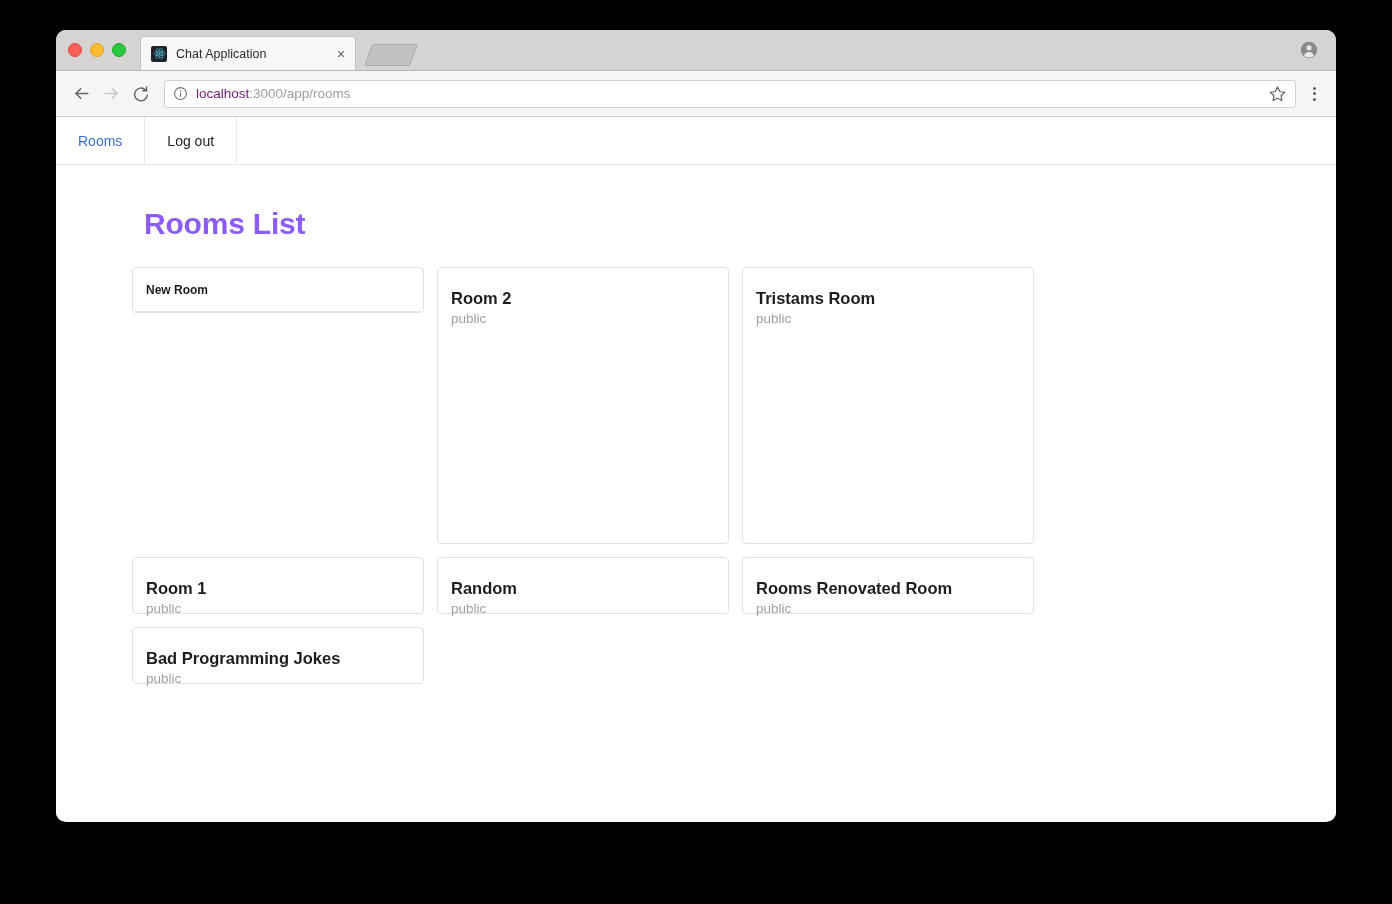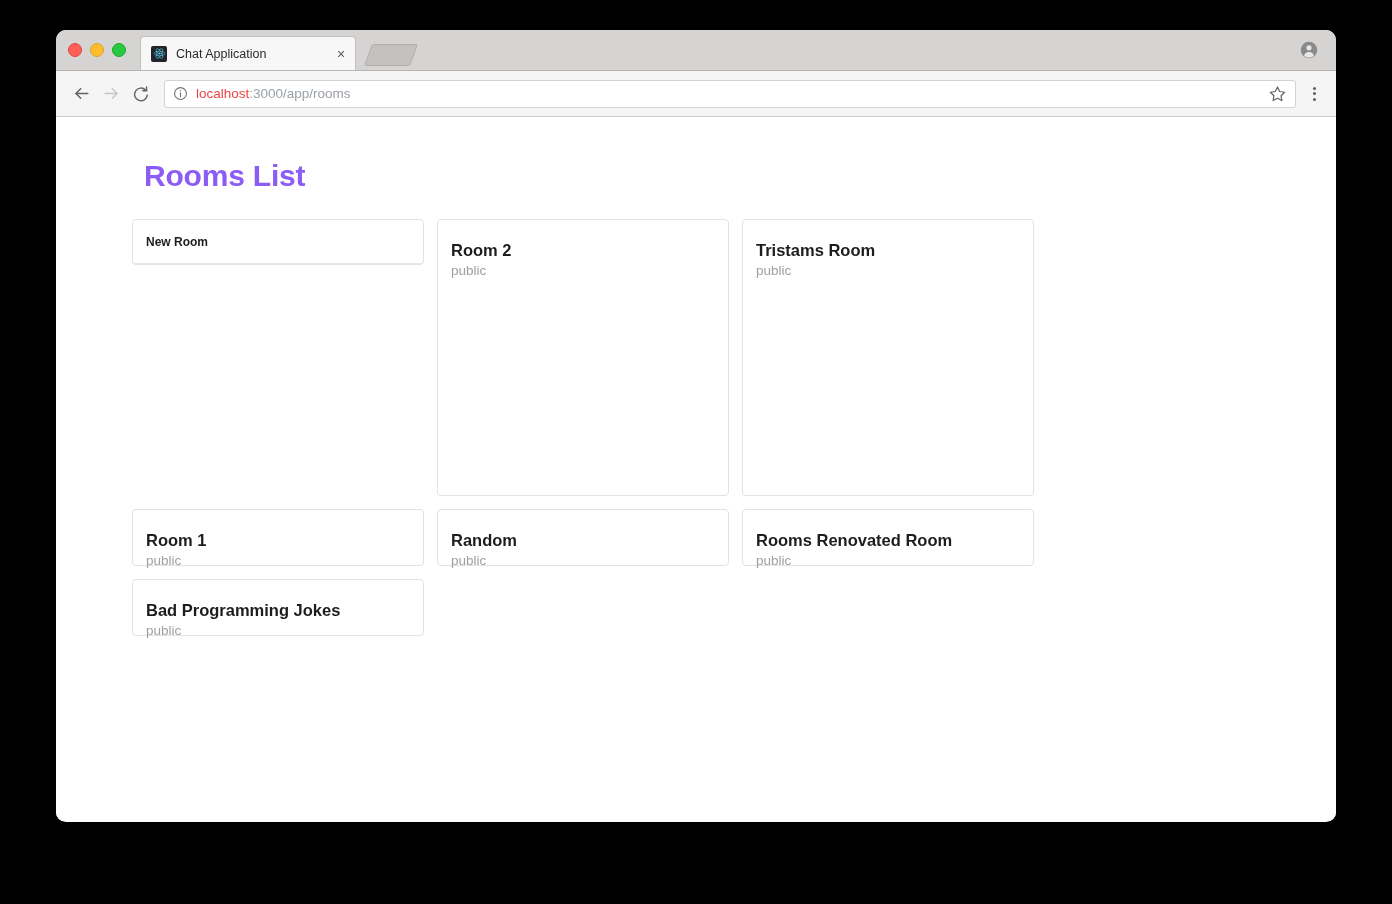--- a/index.html
+++ b/index.html
@@ -157,21 +157,21 @@
     margin-right: 8px;
     color: #70757a;
   }
   .url-text {
     font-size: 13.5px;
     color: #9aa0a6;
     white-space: nowrap;
     overflow: hidden;
     flex: 1;
   }
-  .url-host { color: #ef4444; }
+  .url-host { color: #701a75; }
   .star-icon {
     width: 18px;
     height: 18px;
     flex: 0 0 18px;
     color: #5f6368;
     cursor: pointer;
   }
   .menu-dots {
     width: 24px;
     flex: 0 0 24px;
@@ -421,20 +421,29 @@
 
     <span class="menu-dots">
       <i></i>
         <i></i>
         <i></i>
     </span>
   </div>
 
   <div class="viewport">
 
+    <div class="app-nav">
+      <div class="nav-item active">
+        <span>Rooms</span>
+      </div>
+      <div class="nav-item plain">
+        <span>Log out</span>
+      </div>
+      <div class="nav-item nav-spacer"></div>
+    </div>
 
     <div class="page-body">
       <h1 class="page-title">Rooms List</h1>
 
       <div class="rooms-grid">
 
         <div class="card card-newroom">
           <div class="card-header">New Room</div>
         </div>
 

